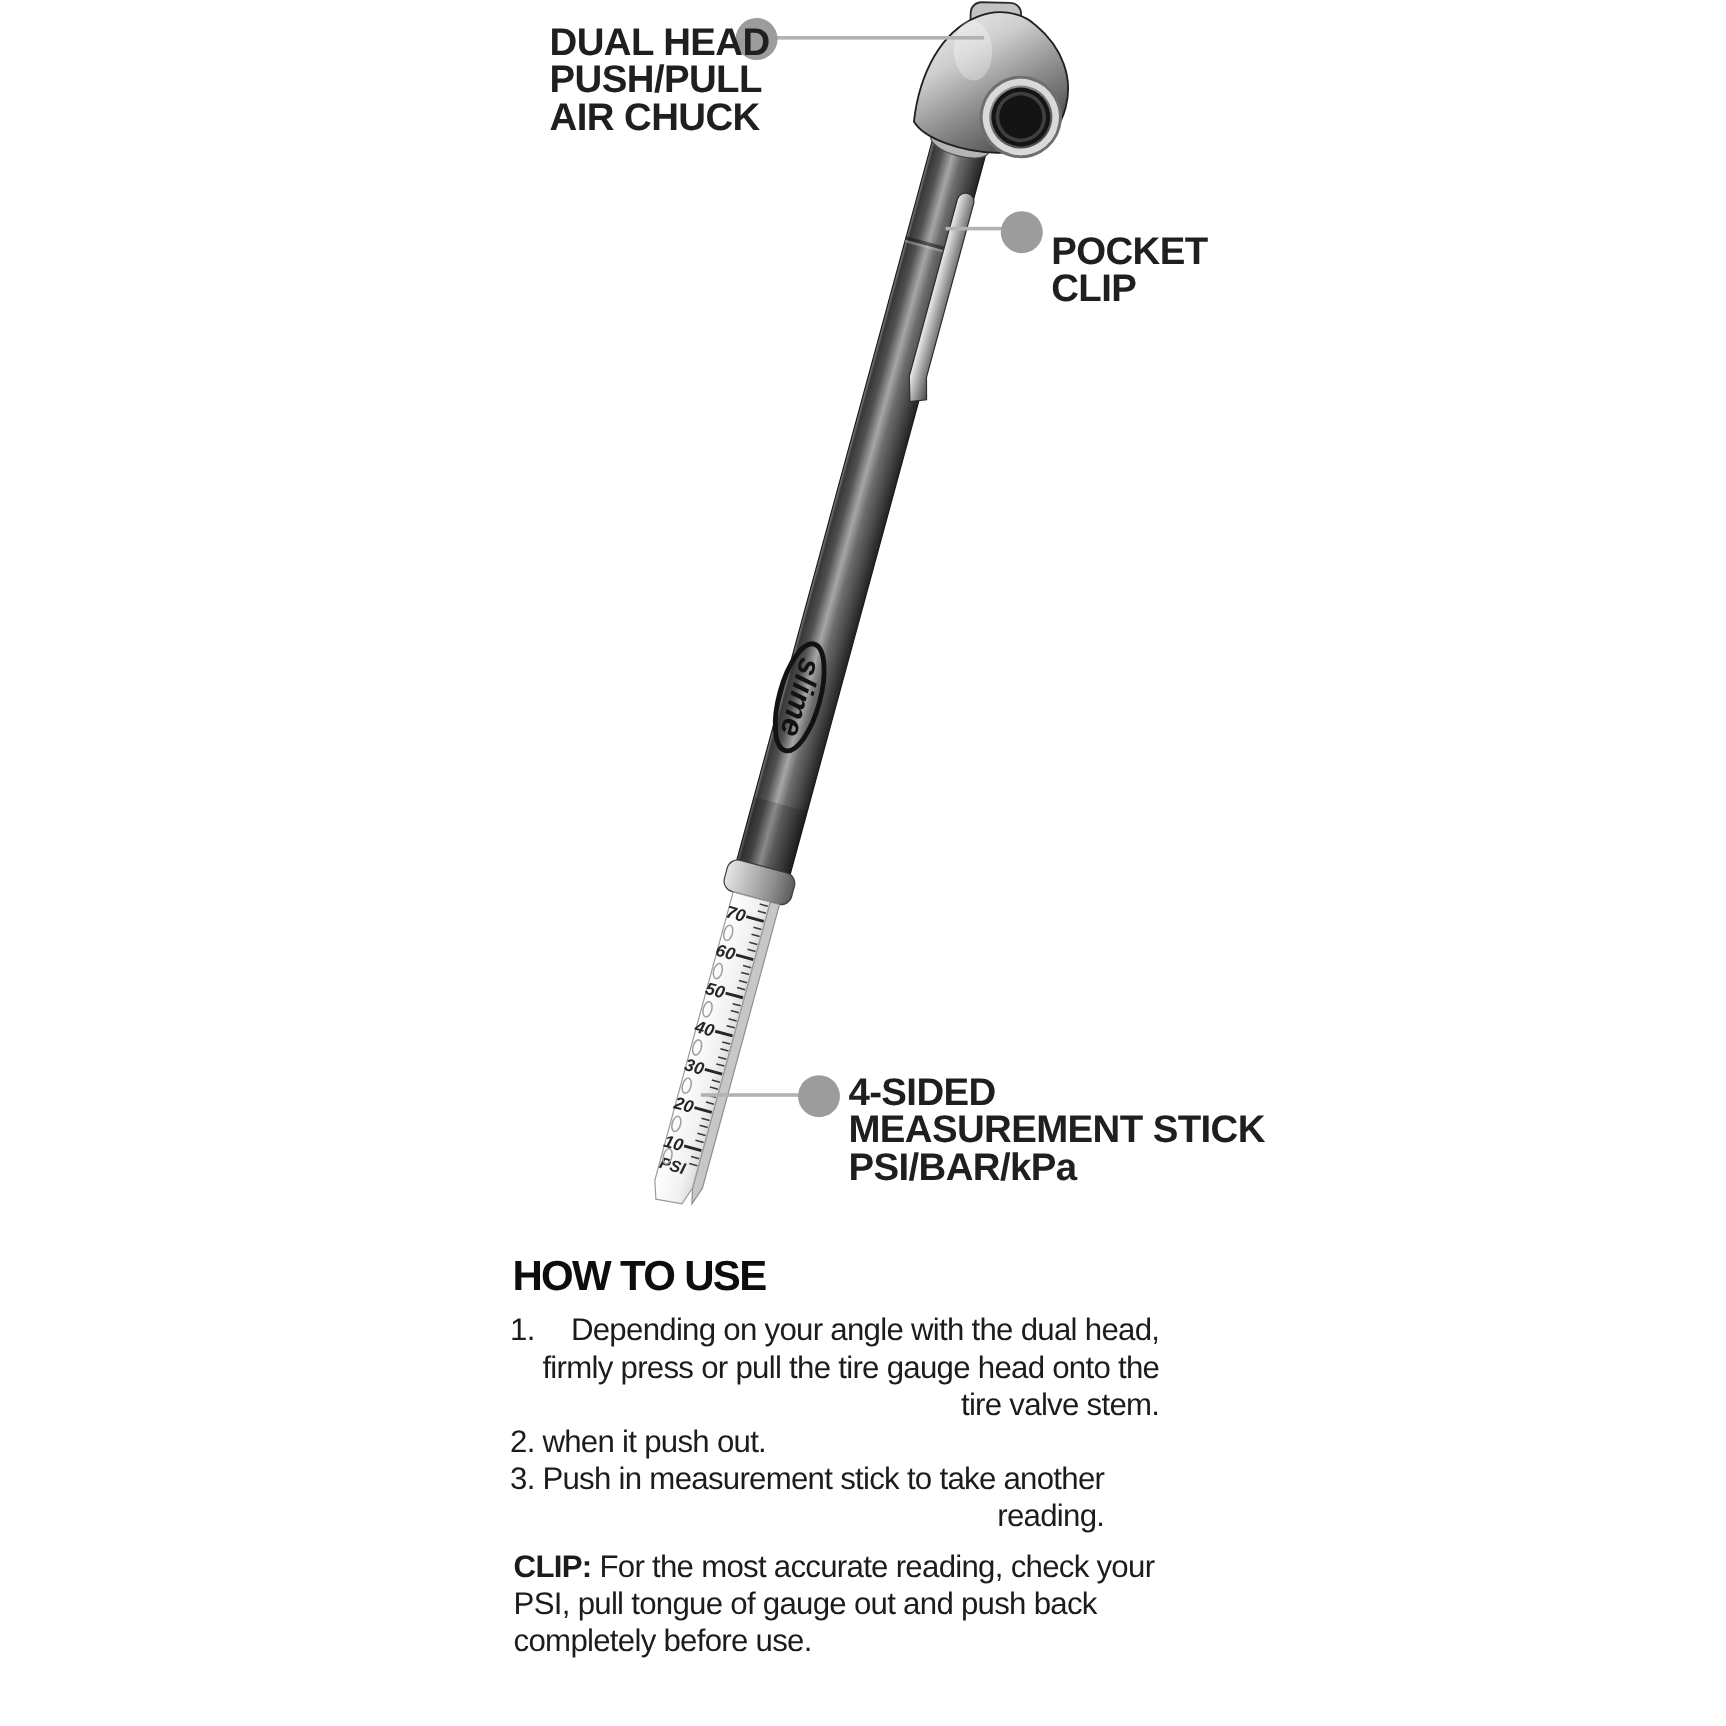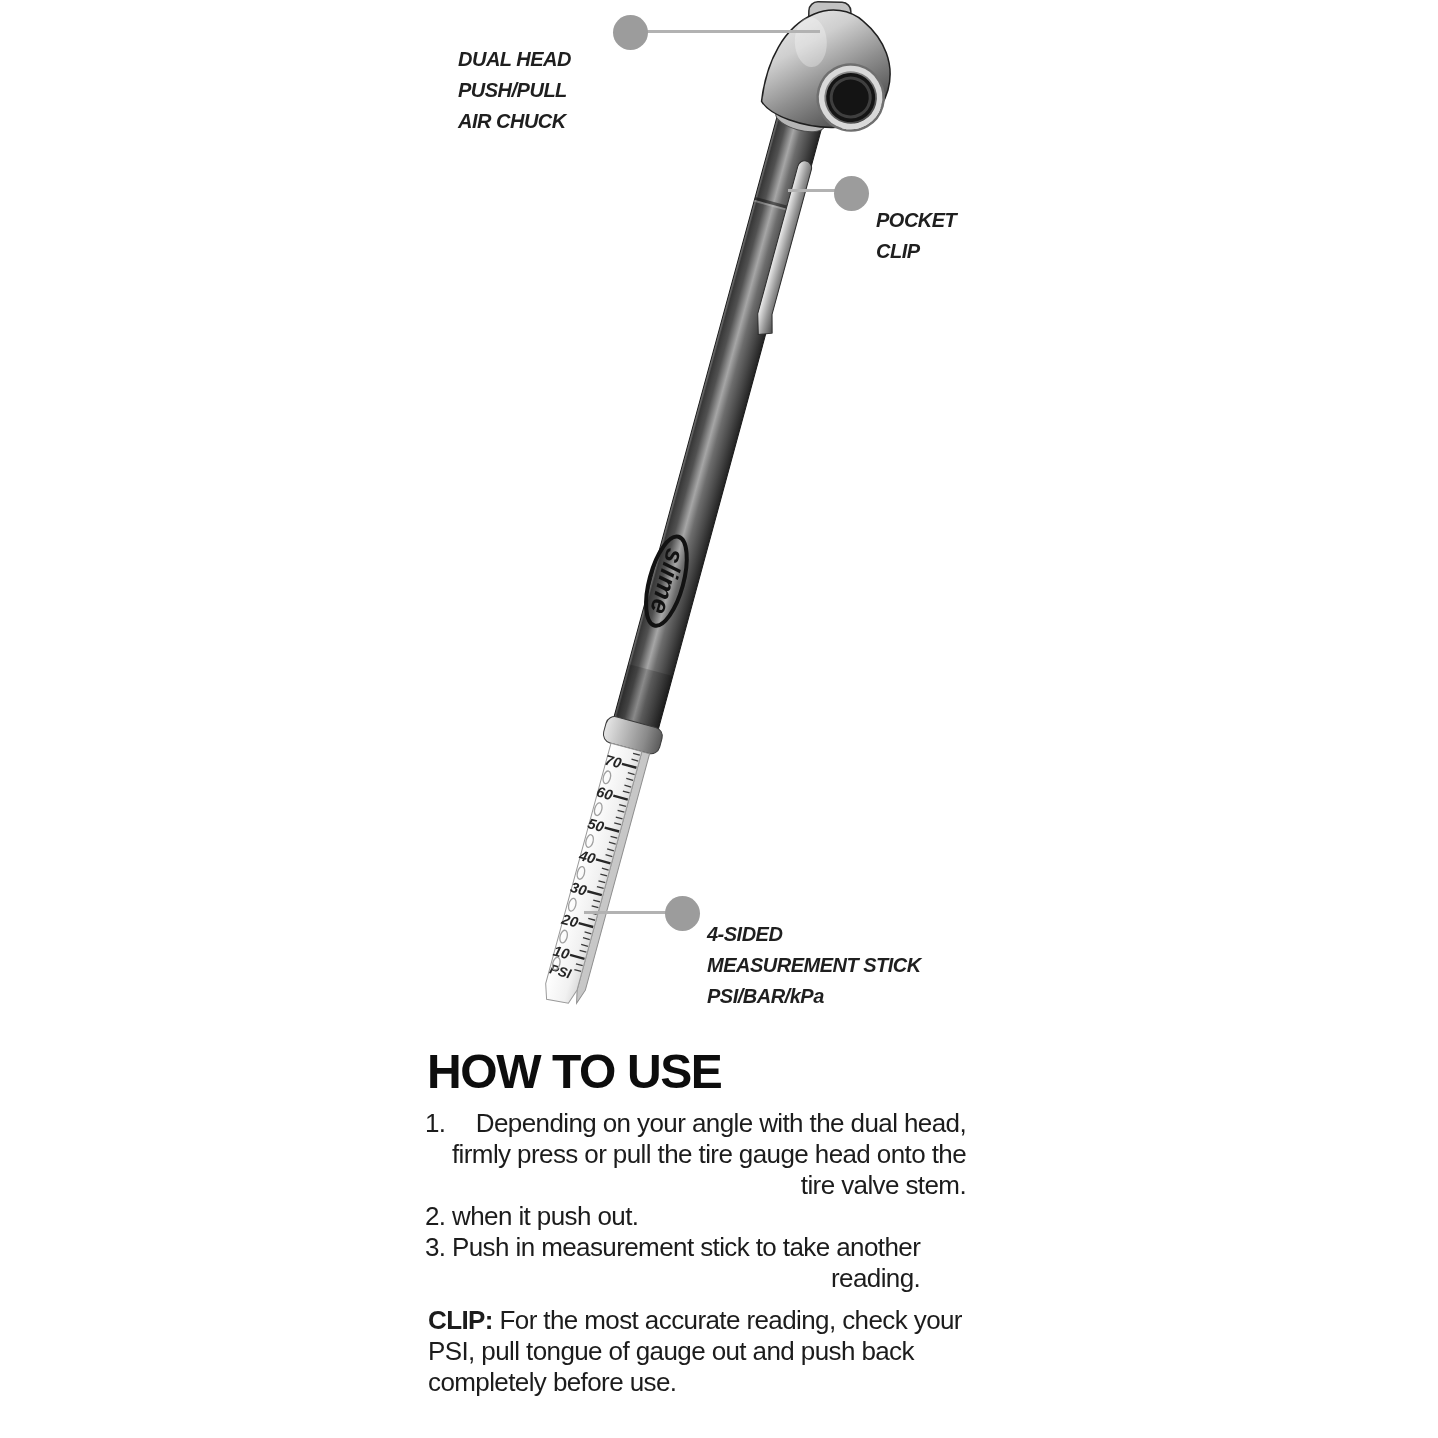--- a/index.html
+++ b/index.html
@@ -1,34 +1,34 @@
 <!DOCTYPE html>
 <html><head>
 <meta charset="utf-8">
 <style>
   html,body{margin:0;padding:0;}
   body{
     width:1438px;height:1438px;position:relative;background:#ffffff;
     font-family:"Liberation Sans", sans-serif;color:#1c1c1c;overflow:hidden;
   }
   .callout-label{
-    position:absolute;font-style:italic;font-weight:bold;font-size:20px;
-    line-height:31px;letter-spacing:-0.5px;color:#1f1f1f;white-space:nowrap;margin-top:24px;
+    position:absolute;font-weight:bold;font-size:32px;
+    line-height:31px;letter-spacing:-0.5px;color:#1f1f1f;white-space:nowrap;
   }
   .callout-dot{
     position:absolute;width:35px;height:35px;border-radius:50%;background:#9c9c9c;
   }
   .callout-line{
     position:absolute;height:3px;background:#b2b2b2;
   }
   .howto{
     position:absolute;left:425px;top:1044px;width:660px;color:#1c1c1c;
   }
   .howto-heading{
-    font-size:48px;font-weight:800;letter-spacing:-1.4px;color:#0d0d0d;
+    font-size:35px;font-weight:800;letter-spacing:-1.4px;color:#0d0d0d;
     margin:0 0 9px 2px;white-space:nowrap;
   }
   .step{display:flex;font-size:26px;line-height:31px;letter-spacing:-0.6px;}
   .step-num{width:27px;flex:none;}
   .step-lines div{white-space:nowrap;text-align:right;}
   .note{margin-top:11px;margin-left:3px;font-size:26px;line-height:31px;letter-spacing:-0.6px;}
   .note div{white-space:nowrap;}
   .note b{font-weight:bold;}
   svg text{font-family:"Liberation Sans", sans-serif;}
 </style>
@@ -140,21 +140,21 @@
 <div class="callout-dot" style="left:613px;top:15px;"></div>
 <div class="callout-dot" style="left:834px;top:176px;"></div>
 <div class="callout-dot" style="left:665px;top:896px;"></div>
 
 <div class="callout-label" style="left:458px;top:20px;">
   <div>DUAL HEAD</div>
   <div>PUSH/PULL</div>
   <div>AIR CHUCK</div>
 </div>
 
-<div class="callout-label" style="left:876px;top:181px;">
+<div class="callout-label" style="left:876px;top:194px;">
   <div>POCKET</div>
   <div>CLIP</div>
 </div>
 
 <div class="callout-label" style="left:707px;top:895px;">
   <div>4-SIDED</div>
   <div>MEASUREMENT STICK</div>
   <div>PSI/BAR/kPa</div>
 </div>
 

